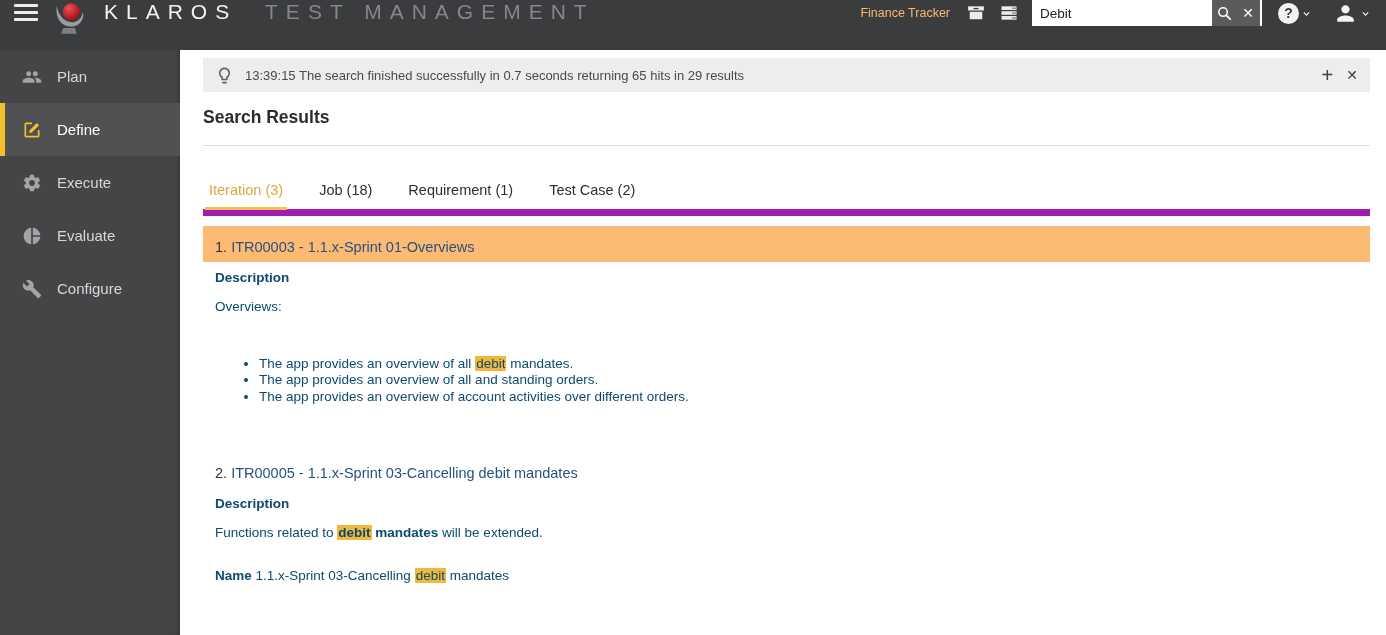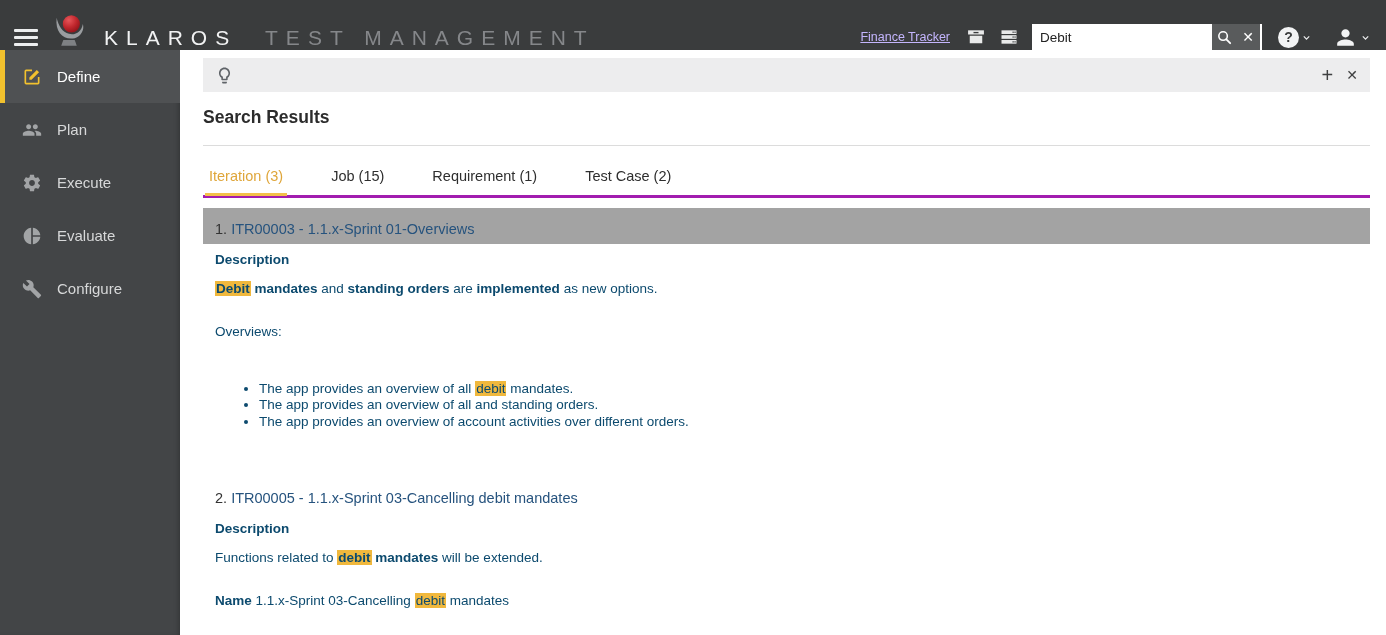--- a/index.html
+++ b/index.html
@@ -1,27 +1,27 @@
 <!DOCTYPE html>
 <html><head>
 <meta charset="utf-8">
 <style>
   * { box-sizing: border-box; margin: 0; padding: 0; }
   html,body { width:1386px; height:635px; overflow:hidden; }
   body { font-family: "Liberation Sans", "DejaVu Sans", sans-serif; background:#fff; }
 
   
-  .topbar { height:50px; background:#3a3c3d; display:flex; align-items:flex-end; padding:0 14px 0 12px; }
+  .topbar { height:50px; background:#3a3c3d; display:flex; align-items:flex-start; padding:0 14px 0 12px; }
   .hamburger { width:28px; background:none; border:none; display:flex; flex-direction:column; gap:4px; padding:4px 2px; cursor:pointer; }
   .hamburger span { height:3px; background:#eceeef; border-radius:1px; }
   .logo { margin-left:10px; width:38px; height:38px; }
   .brand { margin-left:16px; font-size:21px; letter-spacing:8px; color:#f1f2f3; white-space:nowrap; font-weight:400; }
   .brand .sec { color:#85878a; margin-left:14px; }
   .topbar-right { margin-left:auto; display:flex; align-items:center; }
-  .project-name { font-size:12.5px; color:#c4b5fd; margin-right:16px; cursor:pointer;text-decoration:underline; }
+  .project-name { font-size:12.5px; color:#fdba74; margin-right:16px; cursor:pointer; }
   .tb-icon { margin-right:13px; cursor:pointer; display:flex; }
   .search-input { width:180px; height:26px; border:none; outline:none; padding:0 8px; font-size:13.5px; color:#222; background:#fff; font-family:inherit; }
   .sq-btn { width:24px; height:26px; background:#595b5c; border:none; display:flex; align-items:center; justify-content:center; color:#fff; cursor:pointer; font-size:14px; font-weight:700; font-family:inherit; }
   .sep-line { width:2px; height:26px; background:#fff; }
   .help { margin-left:16px; display:flex; align-items:center; gap:1px; cursor:pointer; }
   .help-circle { width:21px; height:21px; border-radius:50%; background:#f2f3f4; color:#3a3c3d; font-weight:700; font-size:14px; display:flex; align-items:center; justify-content:center; }
   .user { margin-left:20px; display:flex; align-items:center; gap:1px; cursor:pointer; }
 
   
   .shell { display:flex; height:585px; }
@@ -36,28 +36,28 @@
   .statusbar { height:34px; background:#ededee; display:flex; align-items:center; padding:0 12px; }
   .status-text { font-size:13px; color:#4a4a4a; margin-left:11px; }
   .status-actions { margin-left:auto; display:flex; align-items:center; gap:13px; }
   .status-actions button { background:none; border:none; cursor:pointer; color:#3f4041; font-family:inherit; line-height:1; padding:0; }
   .plus-btn { font-size:20px; font-weight:400; }
   .x-btn { font-size:14px; font-weight:700; }
 
   .page-title { font-size:17.5px; font-weight:700; color:#2c2c2c; margin-top:15px; }
   .divider { border-bottom:1px solid #dcdcdc; margin-top:17px; }
 
-  .tabs { display:flex; gap:40px; margin-top:22px; border-bottom:3px solid #a21caf; padding-left:2px; }
+  .tabs { display:flex; gap:28px; margin-top:36px; border-bottom:7px solid #a21caf; padding-left:2px; }
   .tab { font-size:14.5px; color:#2e2e2e; padding:0 4px 9px; cursor:pointer; border-bottom:3px solid transparent; margin-bottom:-1px; white-space:nowrap; }
   .tab.active { color:#dfa63a; border-bottom-color:#f3c04a; }
 
   .results { margin-top:10px; }
   .result-item + .result-item { margin-top:48px; }
   .result-title { font-size:14.5px; padding:13px 0 7px 12px; color:#333; }
-  .result-title.band { background:#a3a3a3; }
+  .result-title.band { background:#fdba74; }
   .result-title a { color:#26537e; text-decoration:none; cursor:pointer; }
   .result-body { padding-left:12px; font-size:13.5px; color:#0c4a6e; }
   .sec-label { font-weight:700; margin-top:8px; font-size:13.5px; }
   .sec-para + .sec-label { margin-top:20px; }
   .sec-para { margin-top:14px; line-height:1.25; }
   .sec-para + .sec-para { margin-top:26px; }
   .sec-bullets { margin-top:40px; padding-left:44px; list-style:disc; }
   .sec-bullets li { line-height:1.14; margin-bottom:1px; }
   .b { font-weight:700; }
   .hl { background:#f0b83d; padding:0 1px; }
@@ -138,35 +138,35 @@
         </svg>
         <svg viewBox="0 0 24 24" width="13" height="13">
           <path d="M7 10l5 5 5-5" fill="none" stroke="#eceeef" stroke-width="2.2"></path>
         </svg>
       </div>
     </div>
   </header>
 
   <div class="shell">
     <nav class="sidebar" id="sidebar">
+        <div class="side-item">
+          <span style="display: flex;">
+            <svg viewBox="0 0 24 24" width="20" height="20">
+              <path d="M16 11c1.66 0 2.99-1.34 2.99-3S17.66 5 16 5c-1.66 0-3 1.34-3 3s1.34 3 3 3zm-8 0c1.66 0 2.99-1.34 2.99-3S9.66 5 8 5C6.34 5 5 6.34 5 8s1.34 3 3 3zm0 2c-2.33 0-7 1.17-7 3.5V19h14v-2.5c0-2.33-4.67-3.5-7-3.5zm8 0c-.29 0-.62.02-.97.05 1.16.84 1.97 1.97 1.97 3.45V19h6v-2.5c0-2.33-4.67-3.5-7-3.5z"></path>
+            </svg>
+          </span>
+          <span>Plan</span>
+        </div>
         <div class="side-item active">
           <span style="display: flex;">
             <svg viewBox="0 0 24 24" width="20" height="20">
               <path d="M19 19H5V5h7V3H5a2 2 0 0 0-2 2v14a2 2 0 0 0 2 2h14a2 2 0 0 0 2-2v-7h-2v7z M17.81 3.56l2.63 2.63-8.97 8.97H8.84v-2.63l8.97-8.97z"></path>
             </svg>
           </span>
           <span>Define</span>
-        </div>
-        <div class="side-item">
-          <span style="display: flex;">
-            <svg viewBox="0 0 24 24" width="20" height="20">
-              <path d="M16 11c1.66 0 2.99-1.34 2.99-3S17.66 5 16 5c-1.66 0-3 1.34-3 3s1.34 3 3 3zm-8 0c1.66 0 2.99-1.34 2.99-3S9.66 5 8 5C6.34 5 5 6.34 5 8s1.34 3 3 3zm0 2c-2.33 0-7 1.17-7 3.5V19h14v-2.5c0-2.33-4.67-3.5-7-3.5zm8 0c-.29 0-.62.02-.97.05 1.16.84 1.97 1.97 1.97 3.45V19h6v-2.5c0-2.33-4.67-3.5-7-3.5z"></path>
-            </svg>
-          </span>
-          <span>Plan</span>
         </div>
         <div class="side-item">
           <span style="display: flex;">
             <svg viewBox="0 0 24 24" width="20" height="20">
               <path d="M19.4 13c.04-.33.06-.66.06-1s-.02-.67-.06-1l2.1-1.65c.19-.15.24-.42.12-.64l-2-3.46c-.12-.22-.39-.3-.61-.22l-2.49 1c-.52-.4-1.08-.73-1.69-.98l-.38-2.65C14.46 2.18 14.25 2 14 2h-4c-.25 0-.46.18-.49.42l-.38 2.65c-.61.25-1.17.59-1.69.98l-2.49-1c-.23-.09-.49 0-.61.22l-2 3.46c-.13.22-.07.49.12.64L4.57 11c-.04.33-.07.66-.07 1s.03.67.07 1l-2.11 1.65c-.19.15-.24.42-.12.64l2 3.46c.12.22.39.3.61.22l2.49-1c.52.4 1.08.73 1.69.98l.38 2.65c.03.24.24.42.49.42h4c.25 0 .46-.18.49-.42l.38-2.65c.61-.25 1.17-.59 1.69-.98l2.49 1c.23.09.49 0 .61-.22l2-3.46c.12-.22.07-.49-.12-.64L19.4 13zM12 15.5c-1.93 0-3.5-1.57-3.5-3.5s1.57-3.5 3.5-3.5 3.5 1.57 3.5 3.5-1.57 3.5-3.5 3.5z"></path>
             </svg>
           </span>
           <span>Execute</span>
         </div>
         <div class="side-item">
@@ -187,42 +187,42 @@
         </div>
       </nav>
 
     <main class="content">
       <div class="statusbar">
         <span style="display:flex">
           <svg viewBox="0 0 24 24" width="19" height="19" fill="#5f6368">
             <path d="M9 21c0 .55.45 1 1 1h4c.55 0 1-.45 1-1v-1H9v1zm3-19C8.14 2 5 5.14 5 9c0 2.38 1.19 4.47 3 5.74V17c0 .55.45 1 1 1h6c.55 0 1-.45 1-1v-2.26c1.81-1.27 3-3.36 3-5.74 0-3.86-3.14-7-7-7zm2.85 11.1l-.85.6V16h-4v-2.3l-.85-.6C7.8 12.16 7 10.63 7 9c0-2.76 2.24-5 5-5s5 2.24 5 5c0 1.63-.8 3.16-2.15 4.1z"></path>
           </svg>
         </span>
+        <span class="status-text">13:39:15 The search finished successfully in 0.7 seconds returning 65 hits in 29 results</span>
         <span class="status-actions">
           <button class="plus-btn">+</button>
           <button class="x-btn">✕</button>
         </span>
       </div>
 
       <h1 class="page-title">Search Results</h1>
       <div class="divider"></div>
 
       <div class="tabs" id="tabs">
           <div class="tab active">Iteration (3)</div>
-          <div class="tab">Job (15)</div>
+          <div class="tab">Job (18)</div>
           <div class="tab">Requirement (1)</div>
           <div class="tab">Test Case (2)</div>
         </div>
 
       <div class="results" id="results">
           <div class="result-item">
             <div class="result-title band"><span>1. </span><a>ITR00003 - 1.1.x-Sprint 01-Overviews</a></div>
             <div class="result-body">
               <div class="sec-label">Description</div>
-              <div class="sec-para"><span class="b hl">Debit</span><span class="b"> mandates</span><span> and </span><span class="b">standing orders</span><span> are </span><span class="b">implemented</span><span> as new options.</span></div>
               <div class="sec-para"><span class="u">Overviews:</span></div>
               <ul class="sec-bullets">
                 <li><span>The app provides an overview of all </span><span class="hl">debit</span><span> mandates.</span></li>
                 <li><span>The app provides an overview of all and standing orders.</span></li>
                 <li><span>The app provides an overview of account activities over different orders.</span></li>
               </ul>
             </div>
           </div>
           <div class="result-item">
             <div class="result-title"><span>2. </span><a>ITR00005 - 1.1.x-Sprint 03-Cancelling debit mandates</a></div>

